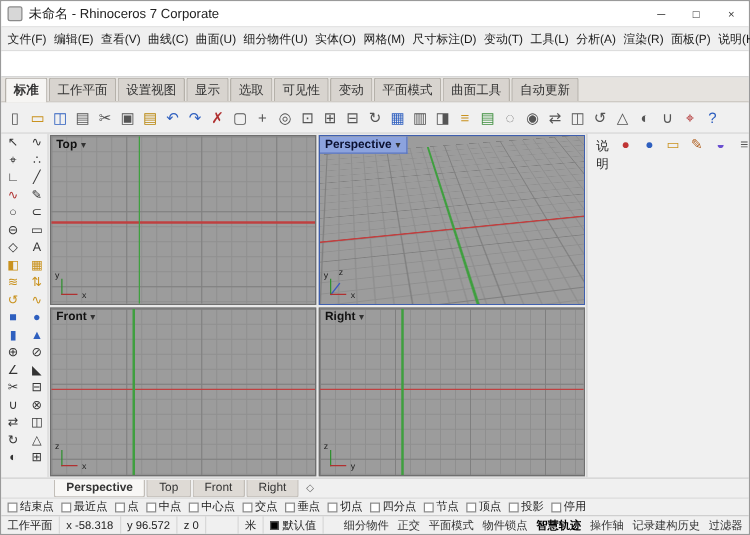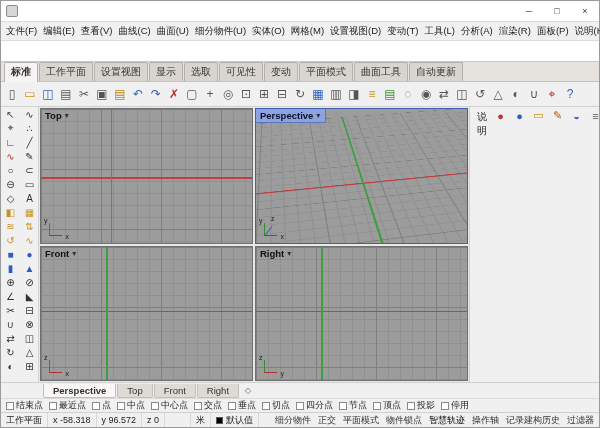--- a/index.html
+++ b/index.html
@@ -92,46 +92,47 @@
   .osnap { height:14px; background:#f0f0f0; border-top:1px solid #dcdcdc; display:flex; align-items:flex-end; gap:6px; padding:0 5px; flex:0 0 auto; }
   .osnap-item { display:flex; align-items:center; gap:2px; font-size:9px; color:#222; white-space:nowrap; }
   .osnap-item .cb { width:8px; height:8px; }
 
   
   .statusbar { height:15px; background:#f0f0f0; border-top:1px solid #cfcfcf; display:flex; align-items:center; font-size:9px; color:#222; flex:0 0 auto; }
   .sb-cell { padding:0 5px; border-right:1px solid #d8d8d8; height:100%; display:flex; align-items:center; gap:3px; white-space:nowrap; }
   .sb-swatch { width:7px; height:7px; background:#000; border:1px solid #555; display:inline-block; }
   .sb-toggles { margin-left:auto; display:flex; gap:7px; padding:0 5px; }
   .sb-toggle { white-space:nowrap; color:#333; }
-  .sb-toggle.active { font-weight:normal; color:#000; }
+  .sb-toggle.active { font-weight:bold; color:#000; }
 </style>
 </head>
 <body>
 
 <div class="app">
 
   <div class="titlebar">
     <div class="app-icon"></div>
+    <div class="win-title">未命名 - Rhinoceros 7 Corporate</div>
     <div class="win-controls">
       <div class="win-btn">─</div>
       <div class="win-btn">□</div>
       <div class="win-btn">×</div>
     </div>
   </div>
 
   <div class="menubar">
       <div class="menu-item">文件(F)</div>
       <div class="menu-item">编辑(E)</div>
       <div class="menu-item">查看(V)</div>
       <div class="menu-item">曲线(C)</div>
       <div class="menu-item">曲面(U)</div>
       <div class="menu-item">细分物件(U)</div>
       <div class="menu-item">实体(O)</div>
       <div class="menu-item">网格(M)</div>
-      <div class="menu-item">设置视图(D)</div>
+      <div class="menu-item">尺寸标注(D)</div>
       <div class="menu-item">变动(T)</div>
       <div class="menu-item">工具(L)</div>
       <div class="menu-item">分析(A)</div>
       <div class="menu-item">渲染(R)</div>
       <div class="menu-item">面板(P)</div>
       <div class="menu-item">说明(H)</div>
     </div>
 
   <div class="cmdline">
     <span class="cmd-prompt">指令:</span>

